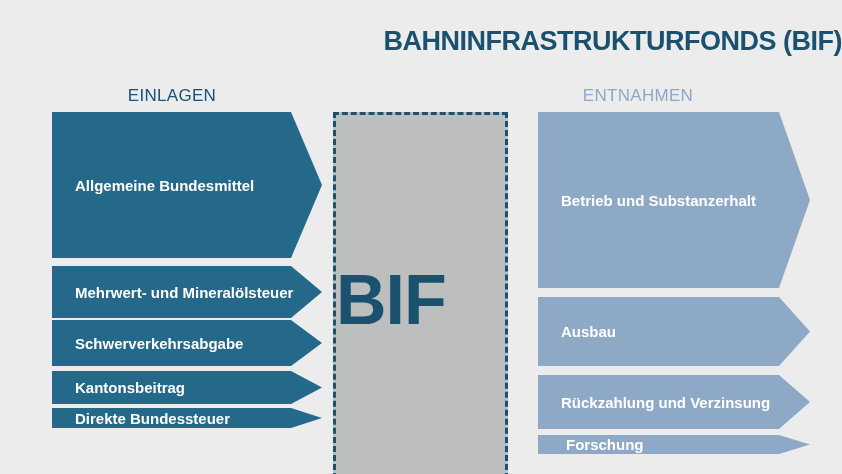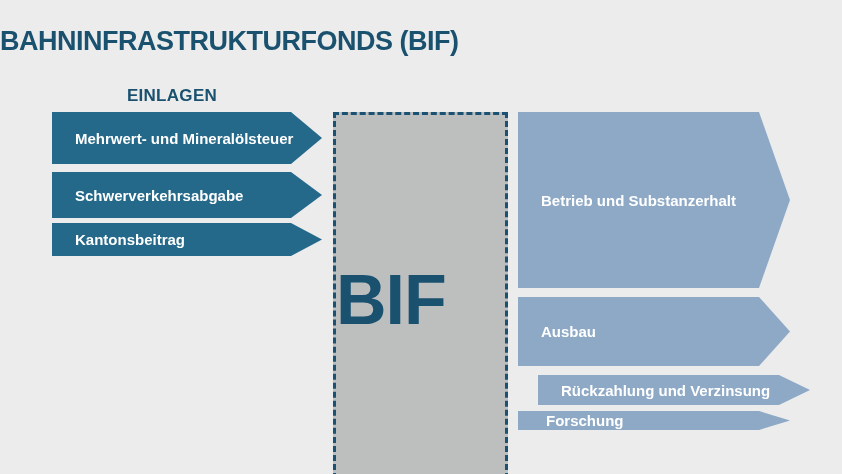--- a/index.html
+++ b/index.html
@@ -12,46 +12,46 @@
     height: 474px;
     background: var(--background, #ececec);
     font-family: "Liberation Sans", sans-serif;
     overflow: hidden;
   }
   .title {
     position: absolute;
     top: 26px;
     left: 0;
     width: 842px;
-    text-align: left;
+    text-align: right;
     font-size: 27px;
     font-weight: bold;
     letter-spacing: -0.5px;
     color: var(--heading_dark, #19516f);
   }
   .col-header {
     position: absolute;
     top: 86px;
     width: 240px;
     text-align: center;
     font-size: 17px;
-    font-weight: bold;
+    font-weight: normal;
     letter-spacing: 0.3px;
   }
   .col-header.dark { left: 52px; color: var(--heading_dark, #19516f); }
   .col-header.light { left: 518px; color: var(--heading_light, #8ea9c6); }
 
   .col {
     position: absolute;
     top: 112px;
     display: flex;
     flex-direction: column;
   }
   .col-left { left: 52px; }
-  .col-right { left: 518px; justify-content: space-between; }
+  .col-right { left: 538px; justify-content: space-between; }
 
   .arrow {
     position: relative;
     display: flex;
     align-items: center;
     box-sizing: border-box;
     padding-left: 23px;
     clip-path: polygon(0 0, calc(100% - 31px) 0, 100% 50%, calc(100% - 31px) 100%, 0 100%);
   }
   .arrow.dark { width: 270px; background: var(--inflow, #25698a); }
@@ -86,45 +86,52 @@
   }
 </style>
 </head>
 <body>
 
 <div class="canvas">
 
   <div class="title">BAHNINFRASTRUKTURFONDS (BIF)</div>
 
   <div class="col-header dark">EINLAGEN</div>
+  <div class="col-header light">ENTNAHMEN</div>
 
   <div class="col col-left">
-    <div class="arrow dark" style="height:52px; margin-bottom:8px;">
+    <div class="arrow dark" style="height:146px; margin-bottom:8px;">
+      <span class="lbl">Allgemeine Bundesmittel</span>
+    </div>
+    <div class="arrow dark" style="height:52px; margin-bottom:2px;">
       <span class="lbl">Mehrwert- und Mineralölsteuer</span>
     </div>
     <div class="arrow dark" style="height:46px; margin-bottom:5px;">
       <span class="lbl">Schwerverkehrsabgabe</span>
     </div>
     <div class="arrow dark" style="height:33px; margin-bottom:4px;">
       <span class="lbl">Kantonsbeitrag</span>
+    </div>
+    <div class="arrow dark" style="height:20px;">
+      <span class="lbl">Direkte Bundessteuer</span>
     </div>
   </div>
 
   <div class="bif-box">
     <span class="bif-label">BIF</span>
   </div>
 
   <div class="col col-right">
     <div class="arrow light" style="height:176px; margin-bottom:9px;">
       <span class="lbl">Betrieb und Substanzerhalt</span>
     </div>
     <div class="arrow light" style="height:69px; margin-bottom:9px;">
       <span class="lbl">Ausbau</span>
     </div>
-    <div class="arrow light" style="height:30px; margin-bottom:6px;margin-left:20px;">
+    <div class="arrow light" style="height:54px; margin-bottom:6px;">
       <span class="lbl">Rückzahlung und Verzinsung</span>
     </div>
     <div class="arrow light" style="height:19px;padding-left:28px;">
       <span class="lbl">Forschung</span>
     </div>
   </div>
 
 </div>
 
 </body></html>

